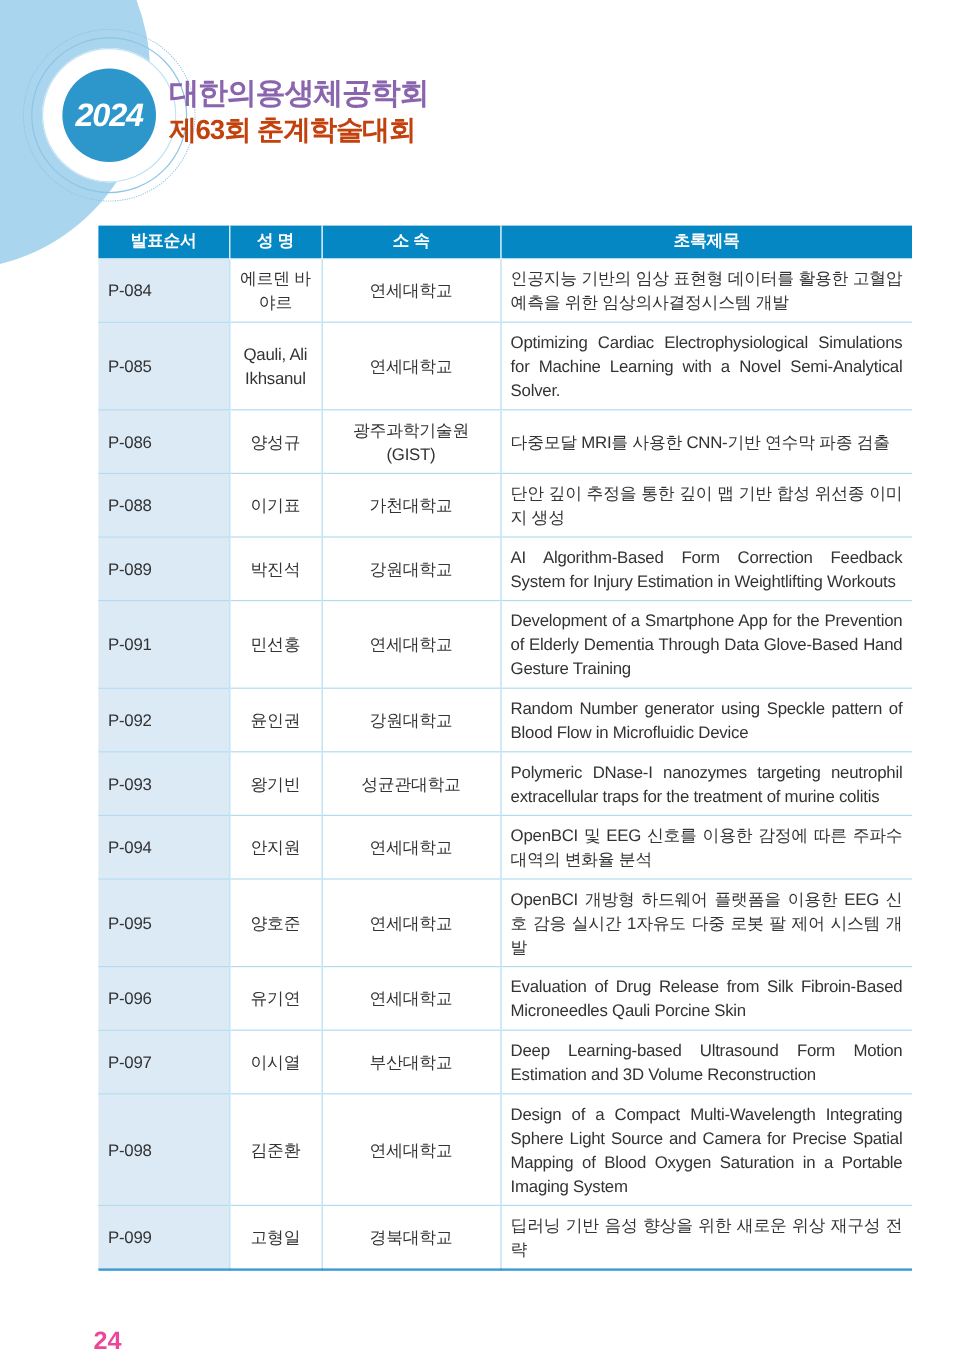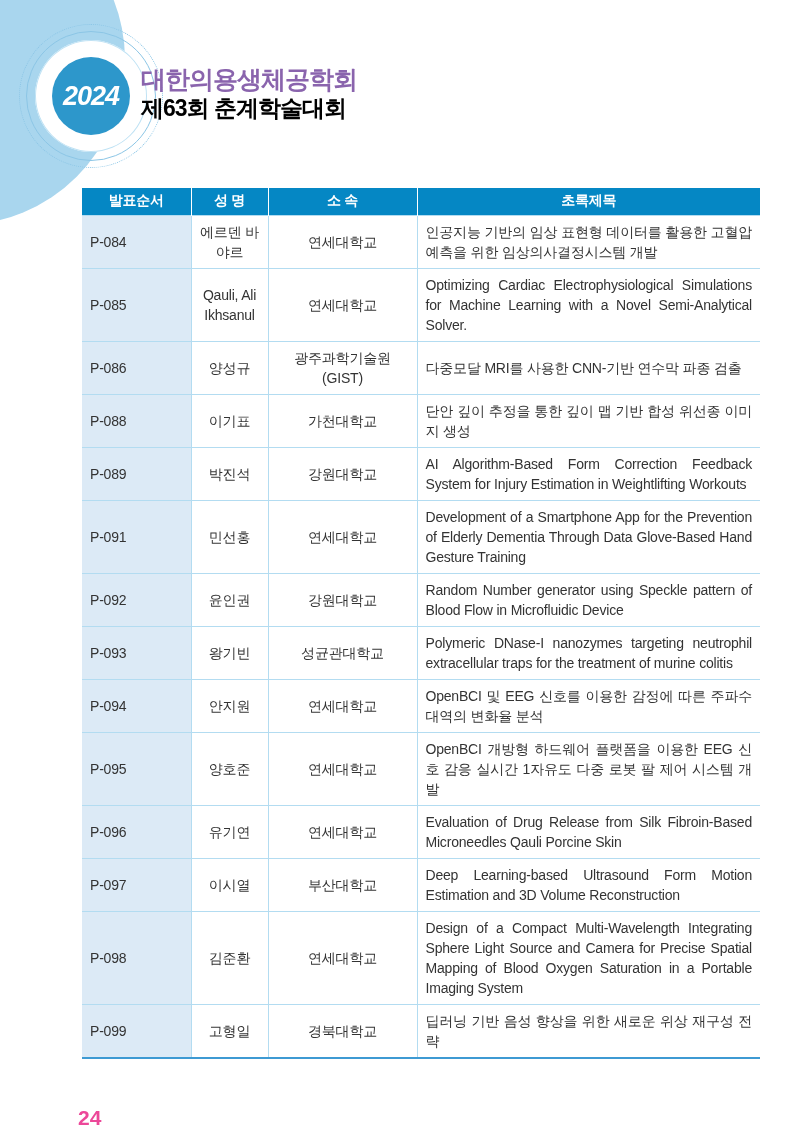--- a/index.html
+++ b/index.html
@@ -53,23 +53,24 @@
     font-style: italic;
     letter-spacing: -1px;
   }
   .titles { position: absolute; left: 141px; top: 64px; }
   .title-line1 {
     color: #8a64ad;
     font-size: 25px;
     font-weight: bold;
     letter-spacing: -1px;
     line-height: 30px;
+    font-family: Liberation Serif, serif;
   }
   .title-line2 {
-    color: #000000;
+    color: #c2410c;
     font-size: 23px;
     font-weight: bold;
     letter-spacing: -1px;
     line-height: 29px;
   }
 
   
   table.program {
     position: absolute;
     left: 82px; top: 188px;

